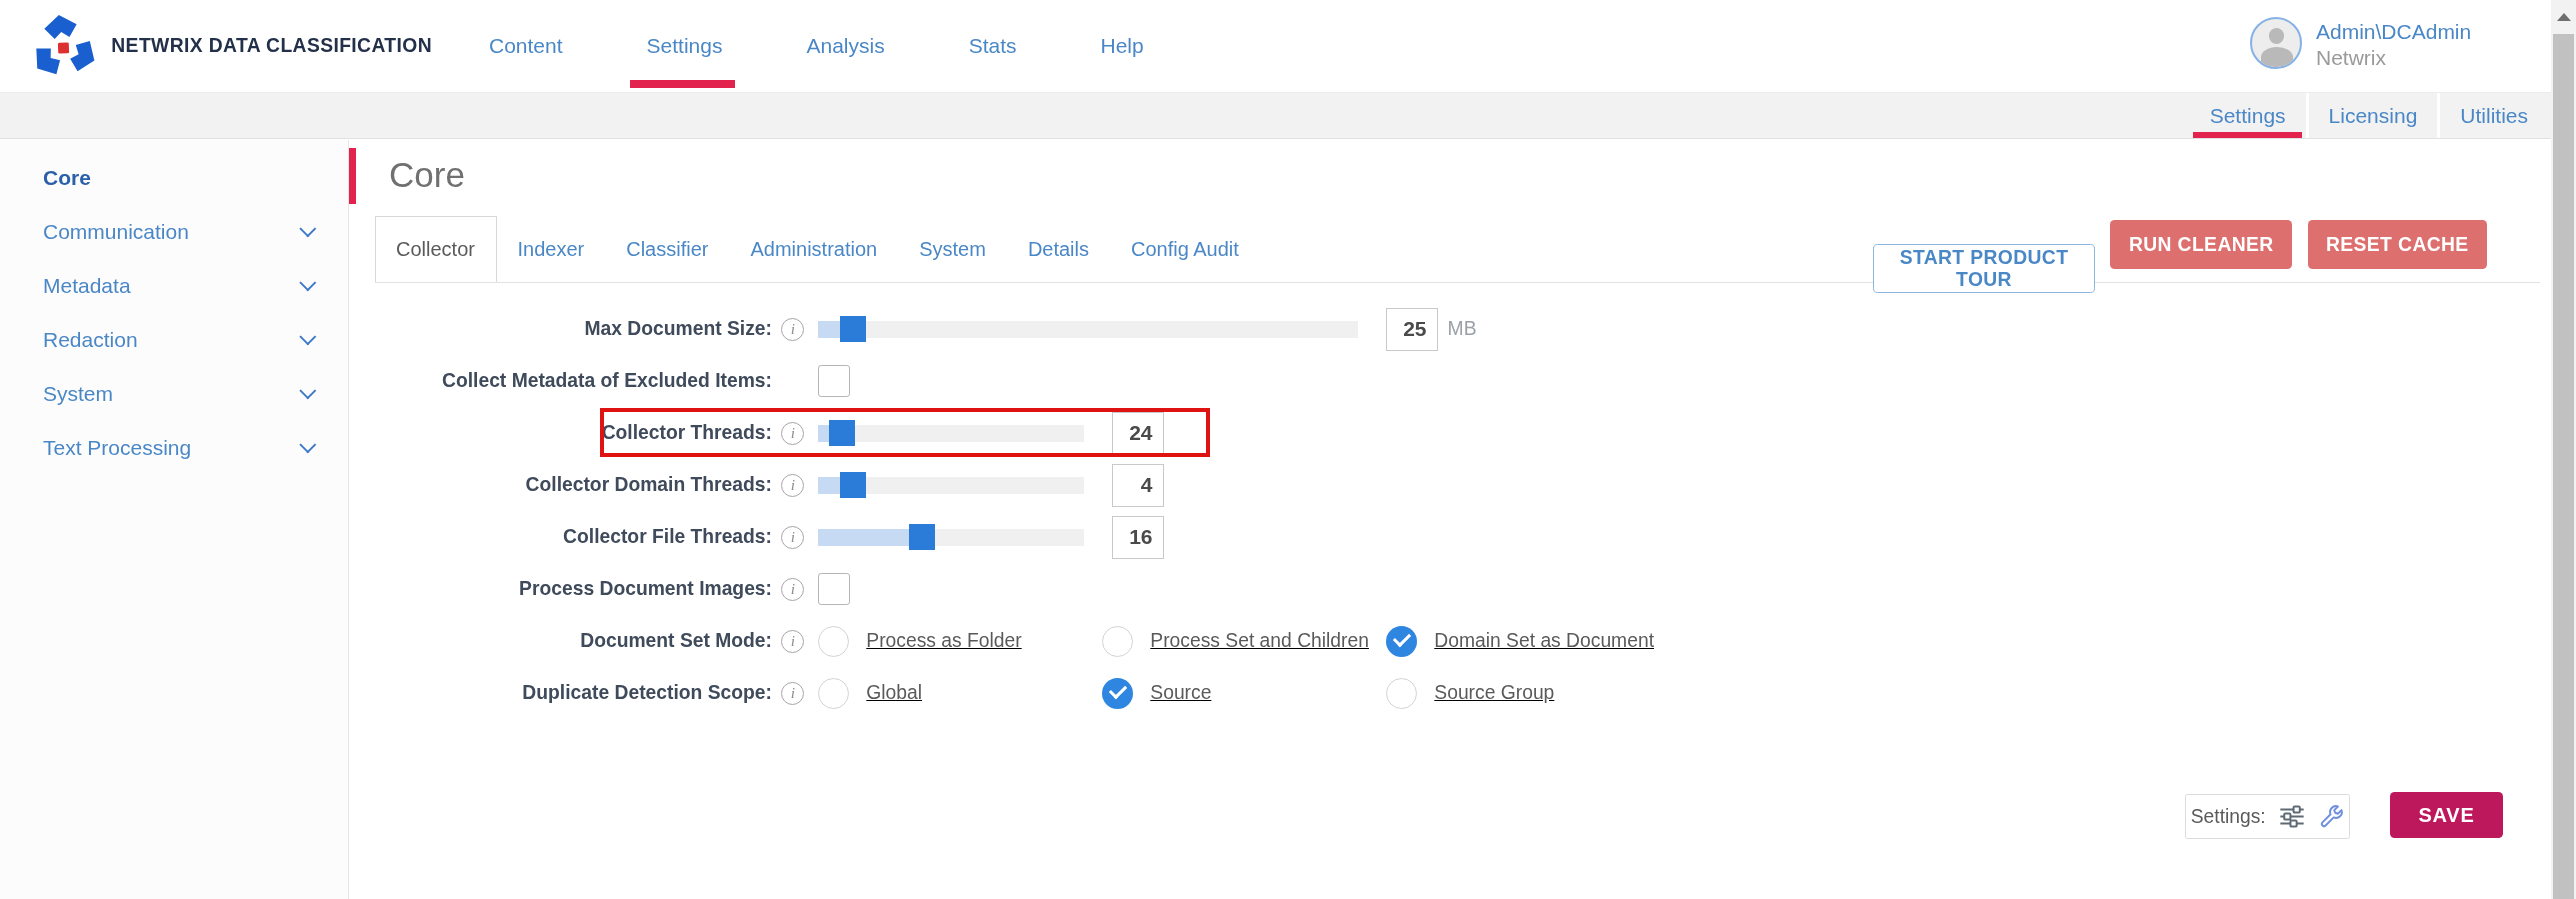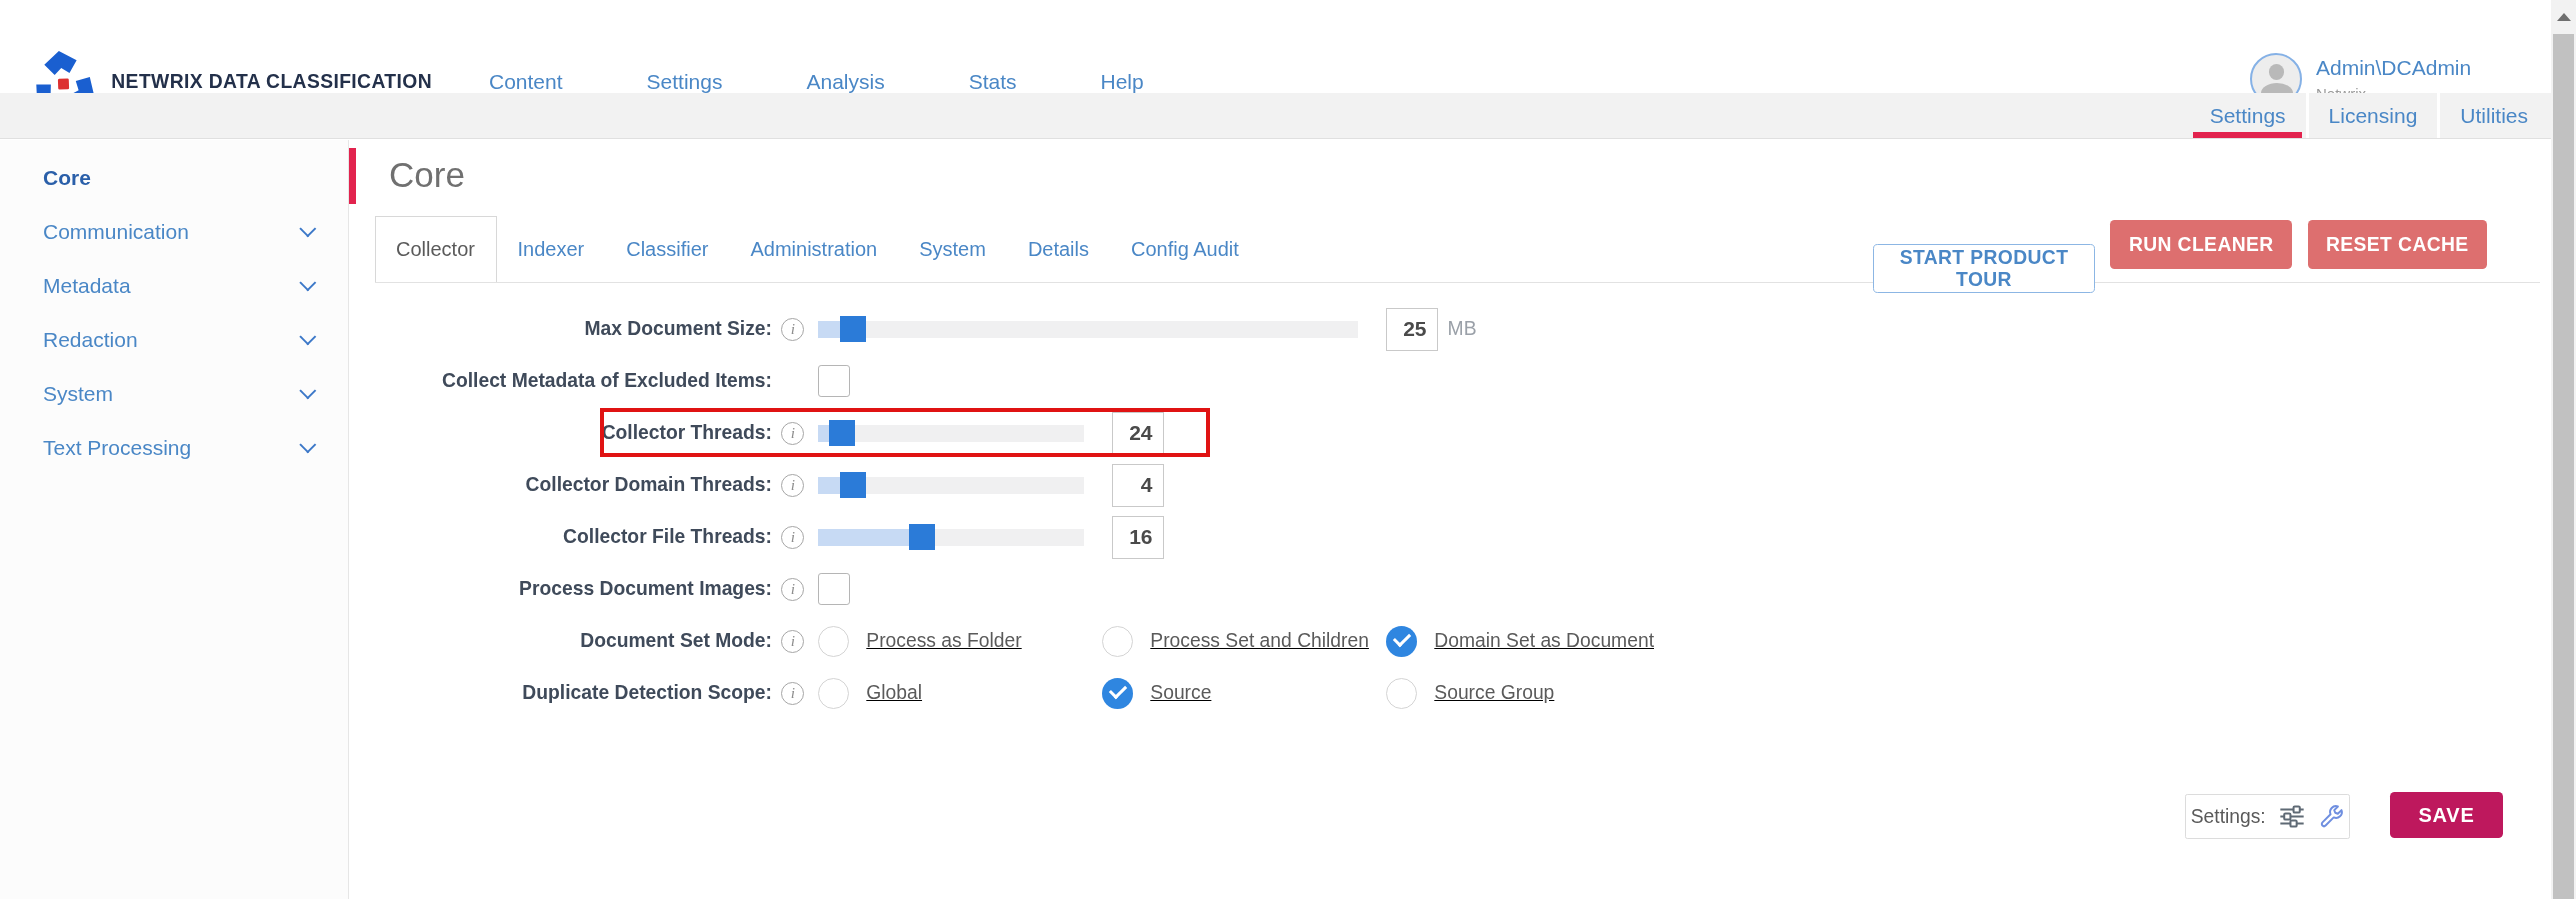--- a/index.html
+++ b/index.html
@@ -1,32 +1,32 @@
 <!DOCTYPE html>
 <html style="font-size:12.3px"><head>
 <meta charset="utf-8">
 <style>
   * { margin:0; padding:0; box-sizing:border-box; }
   html,body { width:2576px; height:899px; }
   body { font-family:"Liberation Sans", sans-serif; background:#ffffff; position:relative; overflow:hidden; }
 
   
-  .header { position:absolute; left:0; top:0; width:2576px; height:93px; background:#fff; border-bottom:0.8px solid #ececec; display:flex; align-items:center;margin-top:36px; }
+  .header { position:absolute; left:0; top:0; width:2576px; height:93px; background:#fff; border-bottom:0.8px solid #ececec; display:flex; align-items:center; }
   .logo { margin-left:28px; width:71px; height:68px; flex:0 0 auto; }
   .brand { margin-left:12.3px; font-size:19.3px; font-weight:700; color:#23304a; letter-spacing:0.4px; }
   .topnav { display:flex; align-items:center; height:100%; margin-left:57px; gap:84px; }
   .topnav-item { position:relative; height:100%; display:flex; align-items:center; color:#4a87c6; font-size:21px; cursor:pointer; }
   .topnav-item.active::after { content:""; position:absolute; left:-17px; right:-12.3px; bottom:3.9px; height:7.7px; background:#e2234e; }
   .user { position:absolute; left:2250px; top:17px; display:flex; align-items:flex-start; }
   .avatar { width:52px; height:52px; border-radius:50%; border:2.3px solid #85b1e6; background:#ededed; position:relative; overflow:hidden; }
   .avatar .head { position:absolute; left:17px; top:9.3px; width:15.4px; height:15.4px; border-radius:50%; background:#b9b9b9; }
   .avatar .torso { position:absolute; left:8.5px; top:28px; width:32px; height:20px; border-radius:50% 50% 0 0; background:#b9b9b9; }
   .user-text { margin-left:14px; padding-top:1.5px; }
   .user-name { color:#4a87c6; font-size:21px; line-height:26px; }
-  .user-org { color:#9a9a9a; font-size:15px; line-height:25px; }
+  .user-org { color:#9a9a9a; font-size:21px; line-height:25px; }
 
   
   .subnav { position:absolute; left:0; top:93px; width:2576px; height:46px; background:#f2f2f2; border-bottom:0.8px solid #e0e0e0; }
   .subnav-items { position:absolute; right:28px; top:0; height:100%; display:flex; }
   .subnav-item { position:relative; height:100%; display:flex; align-items:center; padding:0 20px; color:#4a87c6; font-size:21px; cursor:pointer; }
   .subnav-item + .subnav-item { border-left:3.9px solid #ffffff; }
   .subnav-item.active::after { content:""; position:absolute; left:3.1px; right:3.1px; bottom:0; height:6.2px; background:#e2234e; }
 
   
   .sidebar { position:absolute; left:0; top:140px; width:349px; bottom:0; background:#fcfcfc; border-right:0.8px solid #e6e6e6; padding-top:10.8px; }

